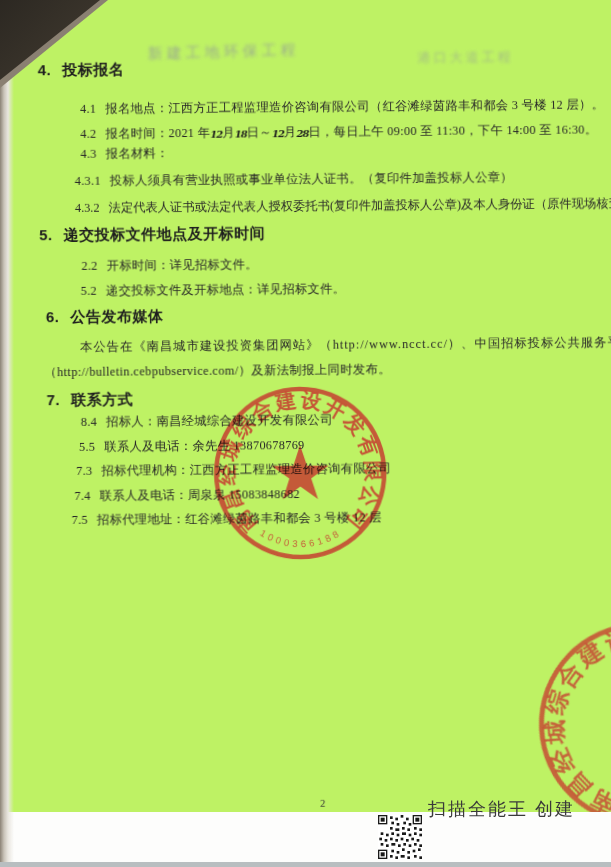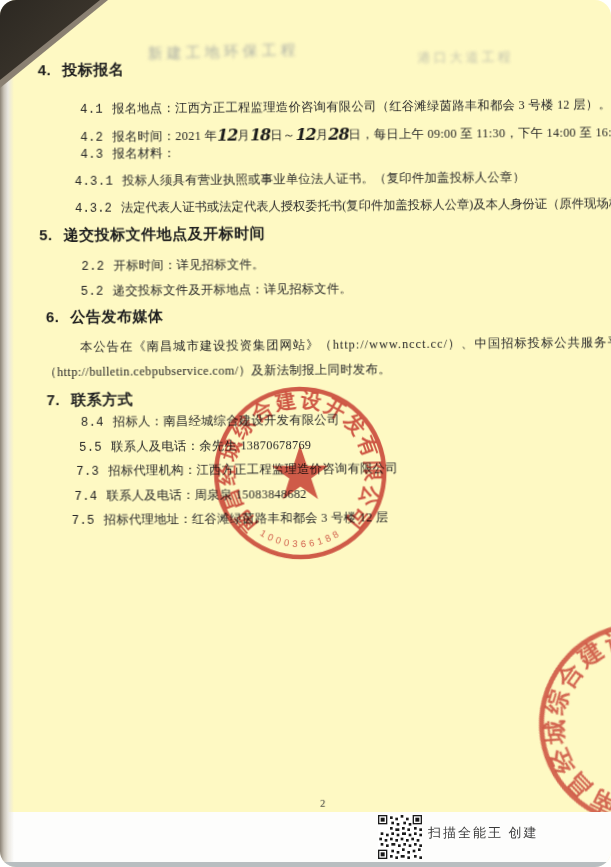--- a/index.html
+++ b/index.html
@@ -1,57 +1,56 @@
 <!DOCTYPE html>
 <html><head>
 <meta charset="utf-8">
 <style>
   html,body{margin:0;padding:0;}
   .scan{
     position:relative;width:611px;height:867px;overflow:hidden;
-    background:#fef9c3;
+    background:#bef264;
     font-family:"Liberation Serif",serif;
     color:#2b2b2b;
-    border-radius:16px;
   }
   
   .left-edge{position:absolute;left:0;top:0;width:14px;height:867px;
     background:linear-gradient(90deg,#8c8376 0px,#c9c3b8 4px,#e9e6df 8px,rgba(246,244,239,0) 14px);
     z-index:5;}
   .corner-fold-shadow{position:absolute;left:0;top:0;width:108px;height:88px;
     background:#8a8072;clip-path:polygon(0 0,100% 0,0 100%);z-index:6;}
   .corner-fold{position:absolute;left:0;top:0;width:100px;height:80px;
     background:linear-gradient(135deg,#2c2822 0%,#3a342b 60%,#574f42 100%);
     clip-path:polygon(0 0,100% 0,0 100%);z-index:7;}
   .bottom-strip{position:absolute;left:0;top:812px;width:611px;height:55px;background:#fdfdfc;z-index:4;}
   .bottom-line{position:absolute;left:0;bottom:0;width:611px;height:5px;background:#b8bec0;z-index:8;}
 
   .doc{position:absolute;left:0;top:0;width:611px;height:867px;
     transform:rotate(-0.5deg);transform-origin:300px 100px;}
 
   .line{position:absolute;white-space:nowrap;font-size:12.3px;letter-spacing:.3px;color:#262626;}
-  .line .no{margin-right:9px;font-family:Liberation Mono, monospace;}
+  .line .no{margin-right:9px;font-family:Liberation Serif, serif;}
   .h{font-family:"Liberation Sans",sans-serif;font-weight:bold;font-size:15px;color:#1d1d1d;letter-spacing:.5px;}
   .h .ht{margin-left:11px;}
   .hw{font-family:"DejaVu Serif",serif;font-style:italic;font-weight:bold;
-    font-size:16px;letter-spacing:-1px;position:relative;top:1px;color:#1a1a1a;}
+    font-size:10px;letter-spacing:-1px;position:relative;top:1px;color:#1a1a1a;}
 
   .ghost{position:absolute;color:#8f959b;filter:blur(1.5px);opacity:.75;
     font-family:"Liberation Sans",sans-serif;}
   .ghost.g-left{left:148px;top:42px;font-size:15px;letter-spacing:4px;transform:rotate(-1deg);}
   .ghost.g-right{left:418px;top:50px;font-size:13px;letter-spacing:3px;opacity:.55;filter:blur(1.8px);}
 
   .stamp-main{position:absolute;left:207px;top:383px;width:180px;height:180px;
     mix-blend-mode:multiply;opacity:.9;z-index:3;}
   .stamp-corner{position:absolute;left:528px;top:620px;width:214px;height:214px;
     mix-blend-mode:multiply;opacity:.85;transform:rotate(-24deg);z-index:3;}
 
   .page-num{position:absolute;left:314px;top:798px;font-size:10.5px;color:#333;}
 
-  .credit{position:absolute;left:428px;top:824px;font-size:13px;color:#3a3a3a;
+  .credit{position:absolute;left:428px;top:797px;font-size:18px;color:#3a3a3a;
     font-family:"Liberation Sans",sans-serif;letter-spacing:2px;z-index:9;}
   .qr{position:absolute;left:378px;top:815px;width:44px;height:44px;z-index:9;}
 </style>
 </head>
 <body>
 
 <div class="scan">
 
   <div class="doc">
 

